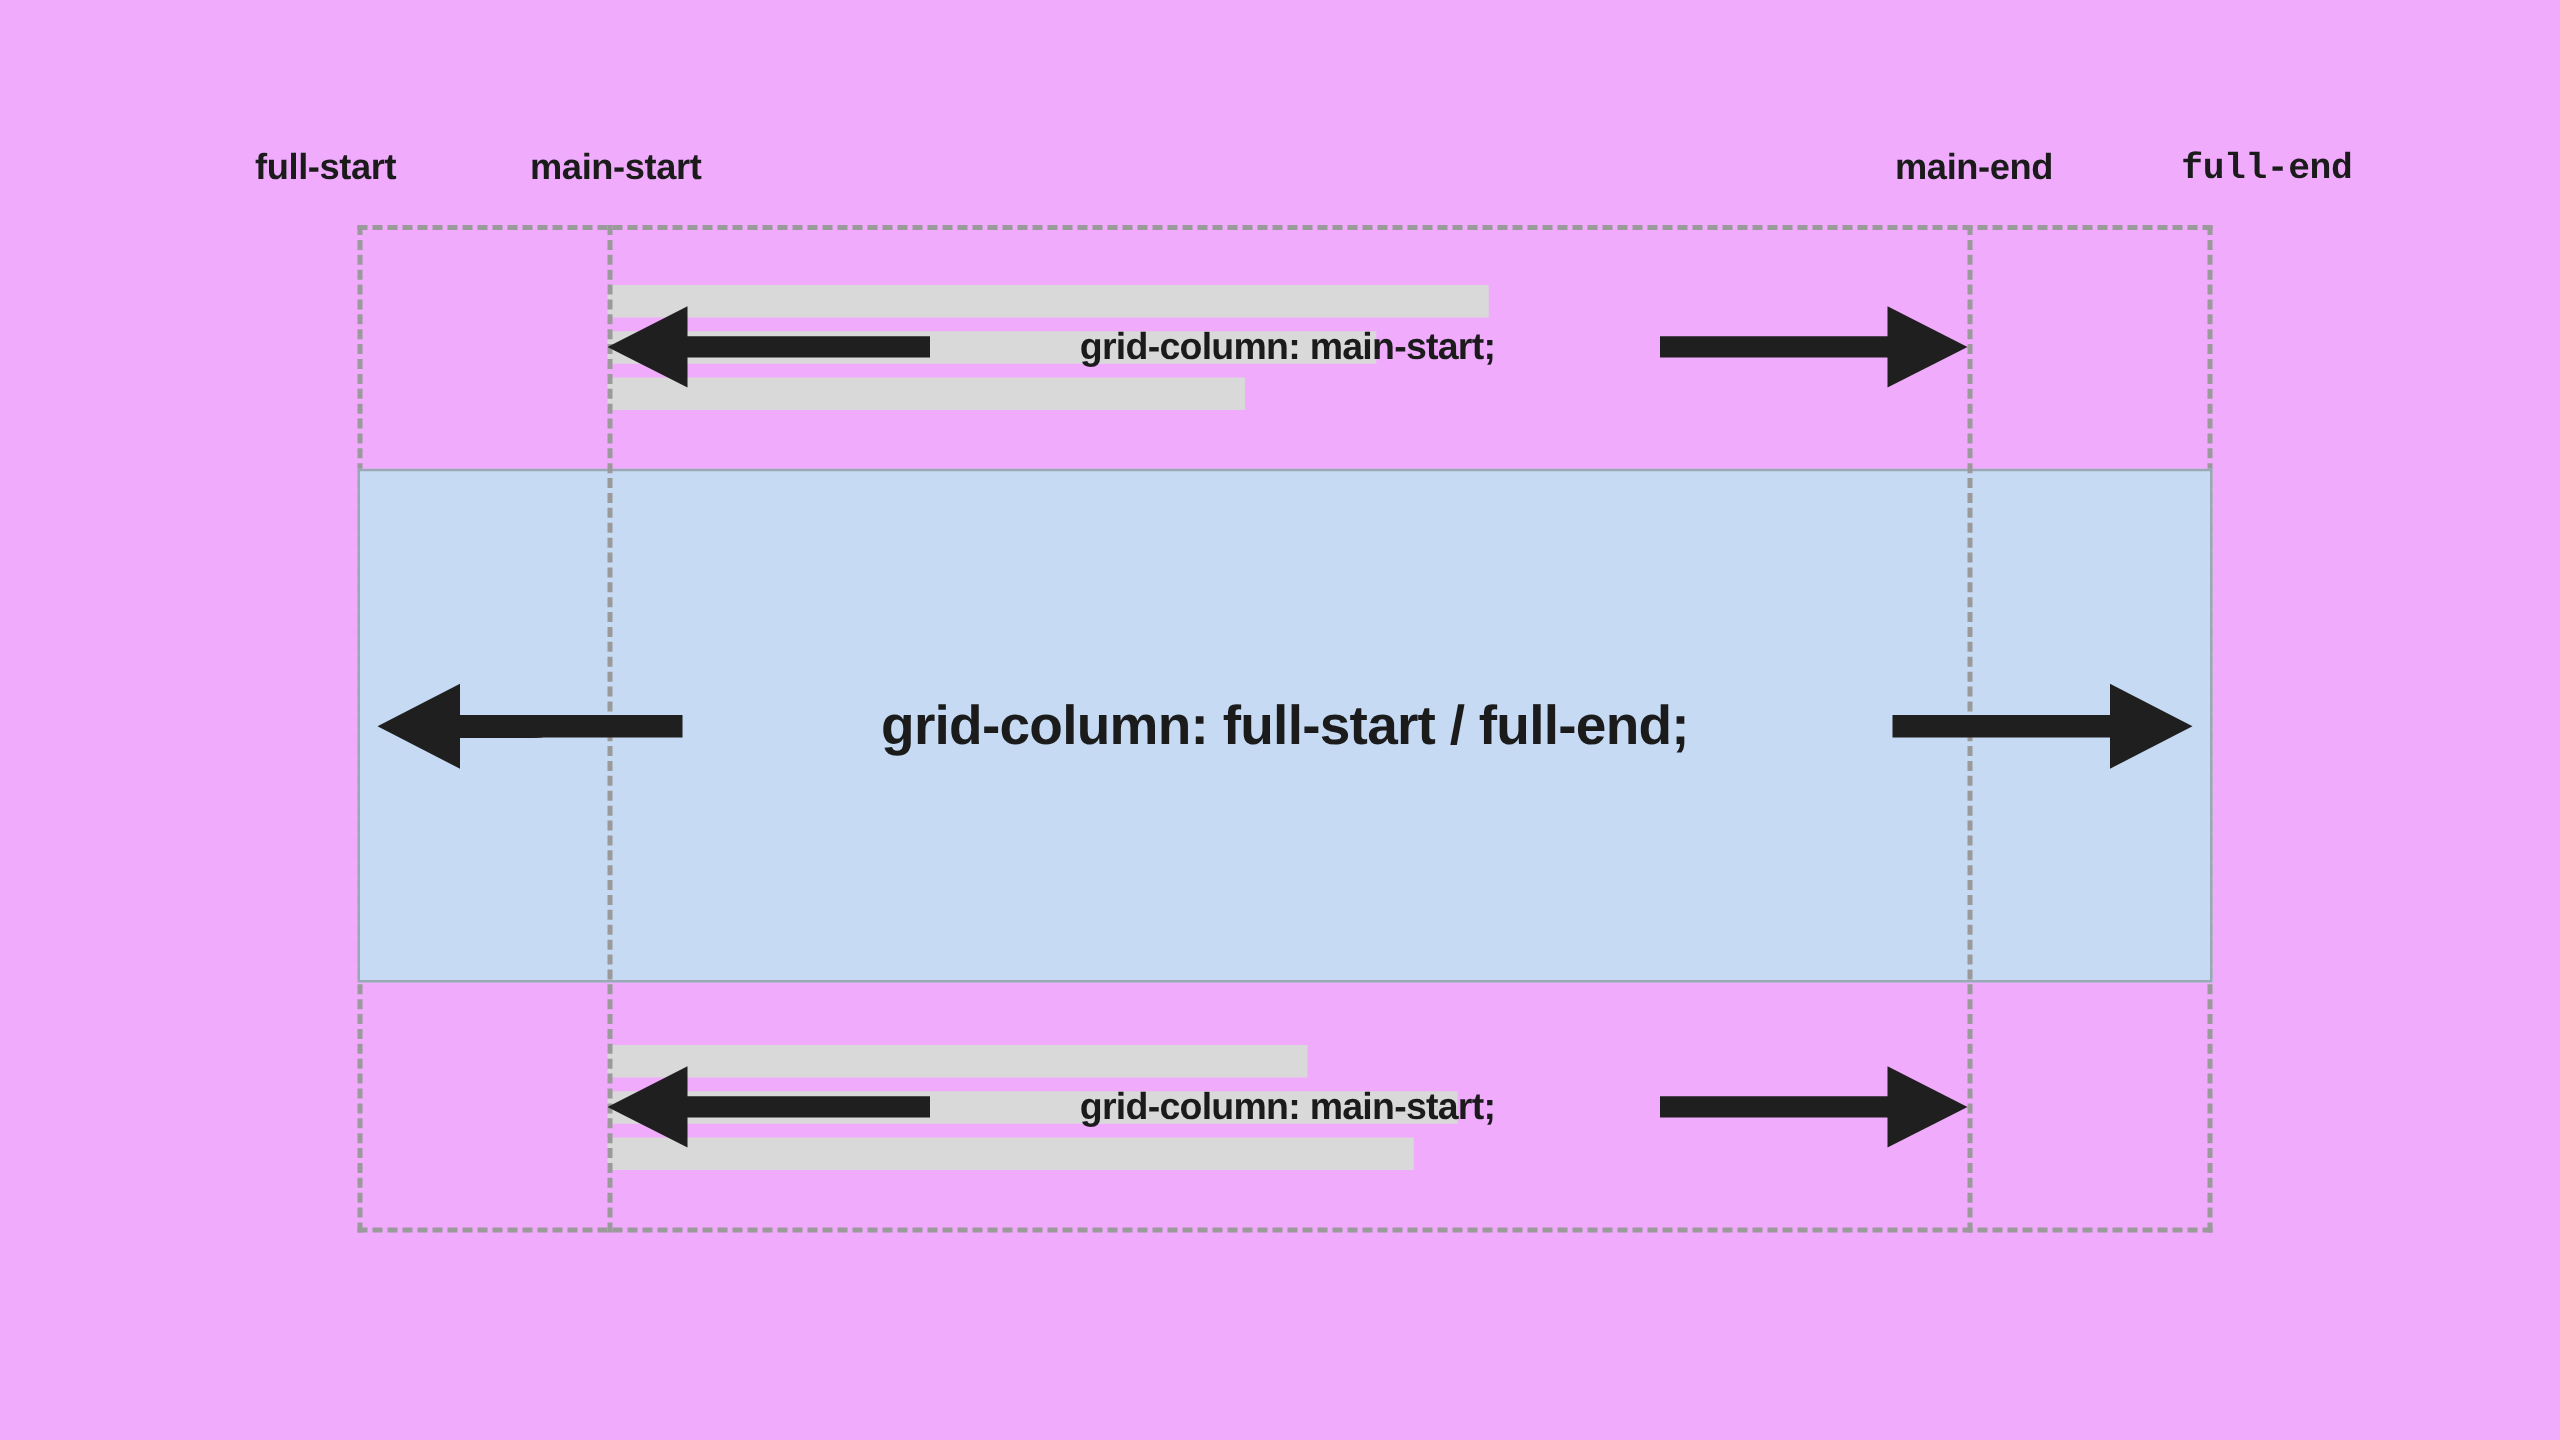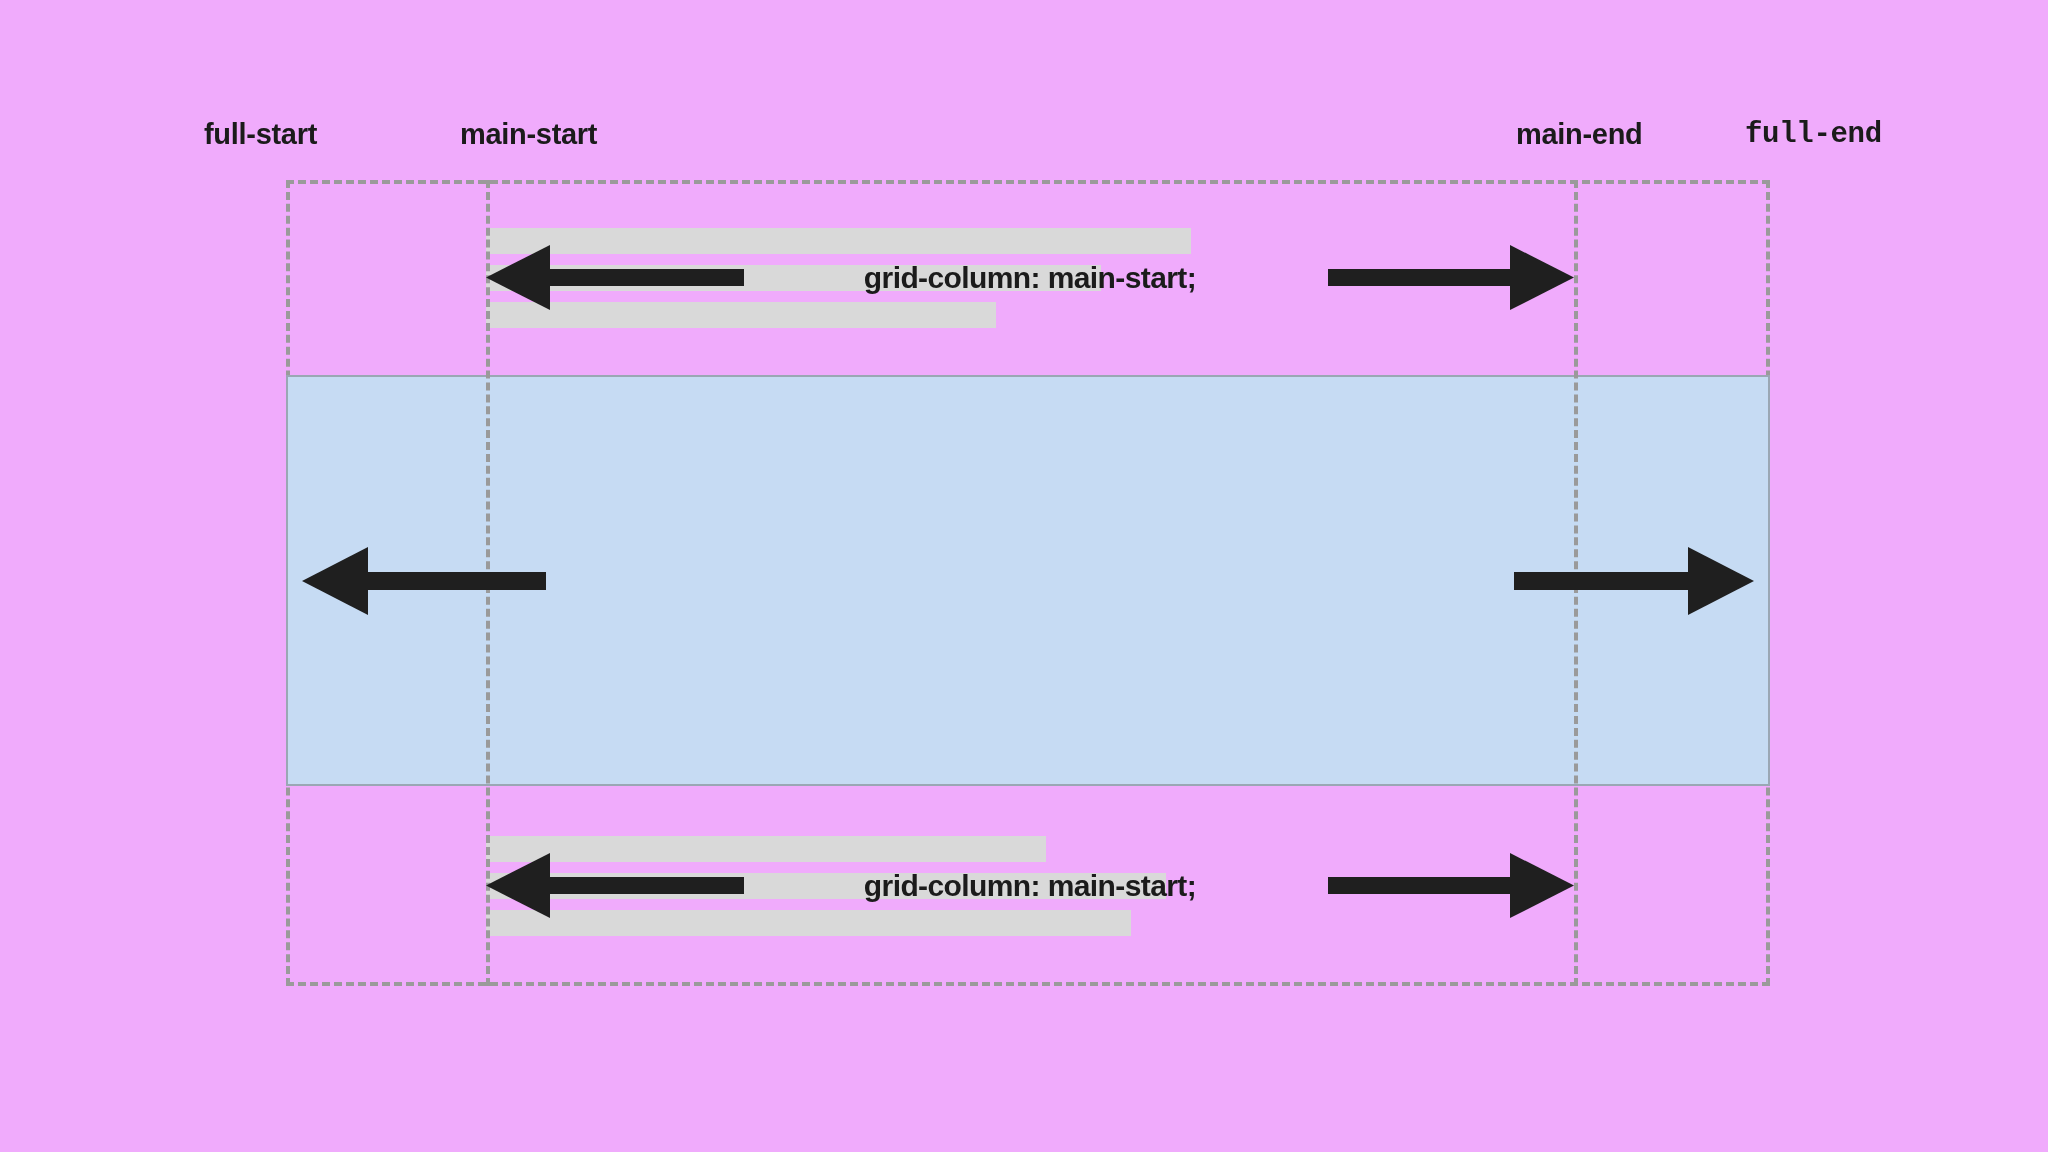--- a/index.html
+++ b/index.html
@@ -151,21 +151,21 @@
     font-size: 44px;
   }
 </style>
 </head>
 <body>
 
 <div id="stage">
 
   <div class="col-label" style="left:204px; top:120px;">full-start</div>
 
-  <div class="col-label" style="left:424px; top:120px;margin-left:36px;">main-start</div>
+  <div class="col-label" style="left:424px; top:120px;">main-start</div>
 
   <div class="col-label" style="left:1516px; top:120px;">main-end</div>
 
   <div class="col-label" style="left:1745px; top:120px;font-family:Liberation Mono, monospace;">full-end</div>
 
   <div id="grid-frame">
 
     <div class="frame-edge-h line-top"></div>
     <div class="frame-edge-h line-bottom"></div>
     <div class="frame-edge-v line-left"></div>
@@ -228,20 +228,21 @@
           <rect x="80" y="197" width="68" height="18" fill="#1f1f1f"></rect>
           <rect x="80" y="197" width="180" height="18" fill="#1f1f1f"></rect>
 
           <g fill="#1f1f1f">
             <rect x="1228" y="197" width="180" height="18"></rect>
             <polygon points="1468,206 1402,172 1402,240"></polygon>
           </g>
         </svg>
       </div>
 
+      <div class="caption mid-caption" style="left:742px;">grid-column: full-start / full-end;</div>
     </div>
 
     <div class="row" id="row-bottom">
 
       <div class="bars">
           <div class="bar" style="width: 560px; background: rgb(217, 217, 217);"></div>
           <div class="bar" style="width: 680px; background: rgb(217, 217, 217);"></div>
           <div class="bar" style="width: 645px; background: rgb(217, 217, 217);"></div>
         </div>
 

